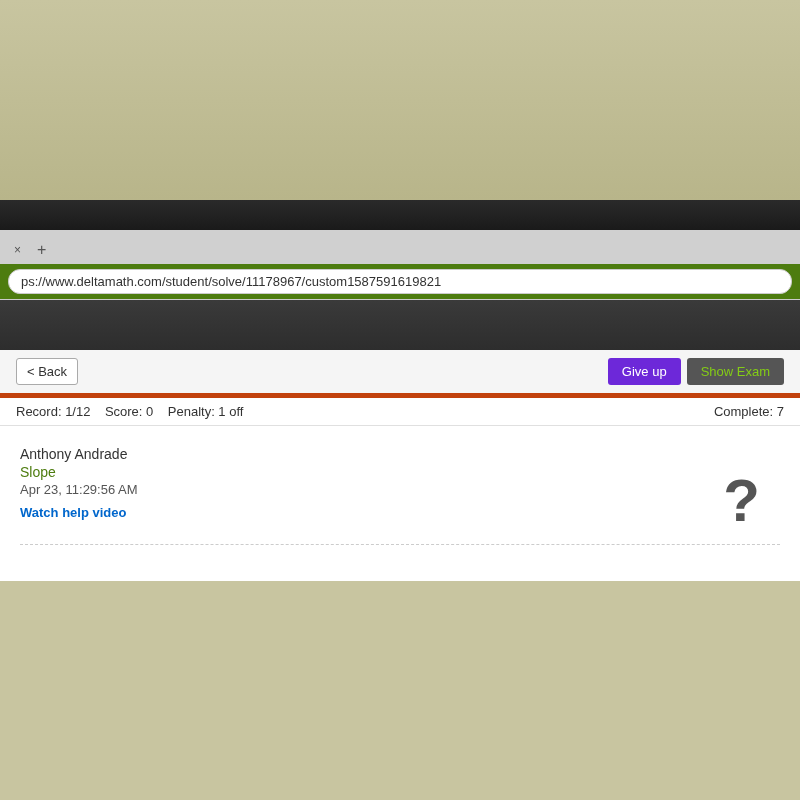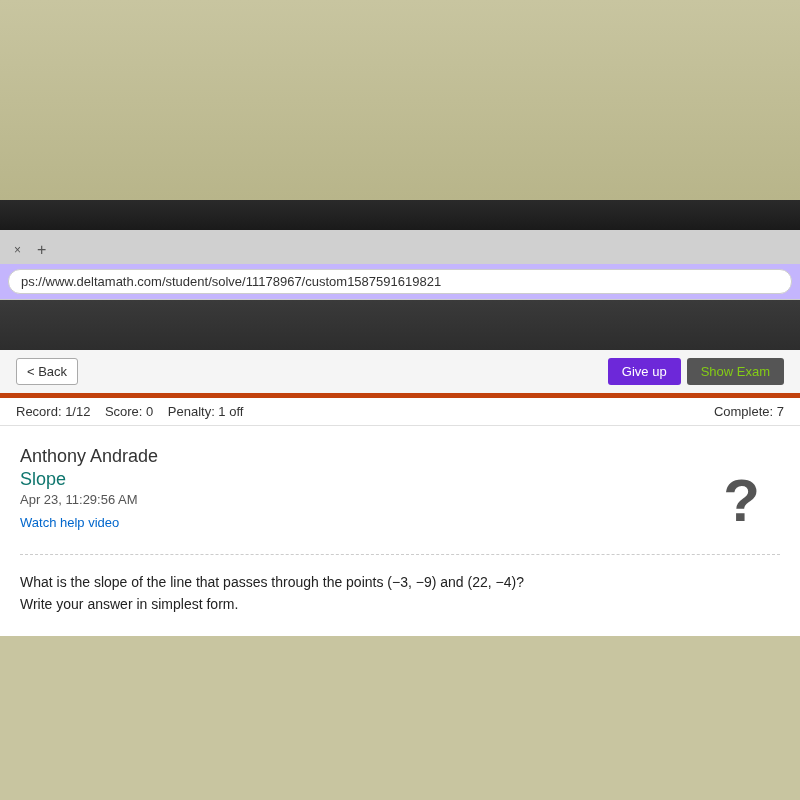--- a/index.html
+++ b/index.html
@@ -52,21 +52,21 @@
 
     .tab-add {
       font-size: 16px;
       color: #555;
       cursor: pointer;
       padding: 2px 6px;
     }
 
     
     .url-bar-container {
-      background: #c4b5fd;
+      background: #4d7c0f;
       padding: 5px 8px;
       border-bottom: 1px solid #ccc;
       display: flex;
       align-items: center;
     }
 
     .url-bar {
       flex: 1;
       background: white;
       border: 1px solid #ccc;
@@ -157,41 +157,41 @@
     }
 
     
     .main-content {
       background: white;
       padding: 20px 20px 20px 20px;
       flex: 1;
     }
 
     .student-name {
-      font-size: 18px;
+      font-size: 14px;
       color: #333;
       margin-bottom: 2px;
     }
 
     .topic {
-      font-size: 18px;
-      color: #0f766e;
+      font-size: 14px;
+      color: #4d7c0f;
       margin-bottom: 2px;
     }
 
     .timestamp {
       font-size: 13px;
       color: #555;
       margin-bottom: 8px;
     }
 
     .watch-help {
       font-size: 13px;
       color: #0066cc;
-      font-weight: normal;
+      font-weight: bold;
       cursor: pointer;
       margin-bottom: 16px;
     }
 
     .divider {
       border: none;
       border-top: 1px dashed #ccc;
       margin-bottom: 16px;
     }
 
@@ -278,18 +278,14 @@
         <div class="student-name">Anthony Andrade</div>
         <div class="topic">Slope</div>
         <div class="timestamp">Apr 23, 11:29:56 AM</div>
         <div class="watch-help">Watch help video</div>
       </div>
       <div class="question-badge">?</div>
     </div>
 
     <hr class="divider">
 
-    <div class="question-text">
-      <span>What is the slope of the line that passes through the points (−3, −9) and (22, −4)?</span><br>
-      <span>Write your answer in simplest form.</span>
-    </div>
   </div>
 </div>
 
 </body></html>

